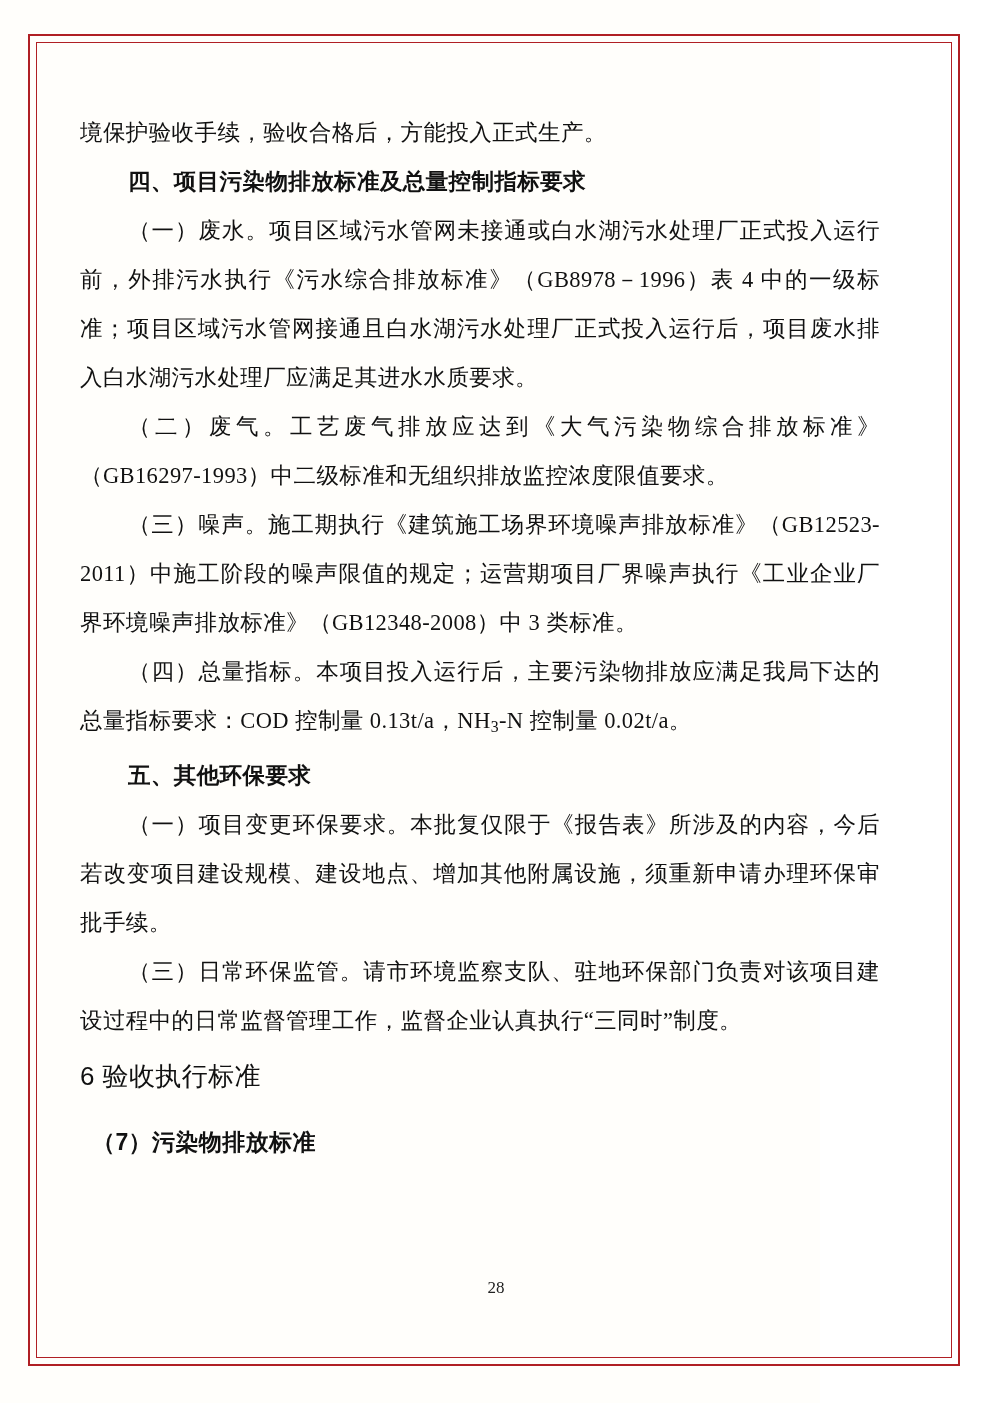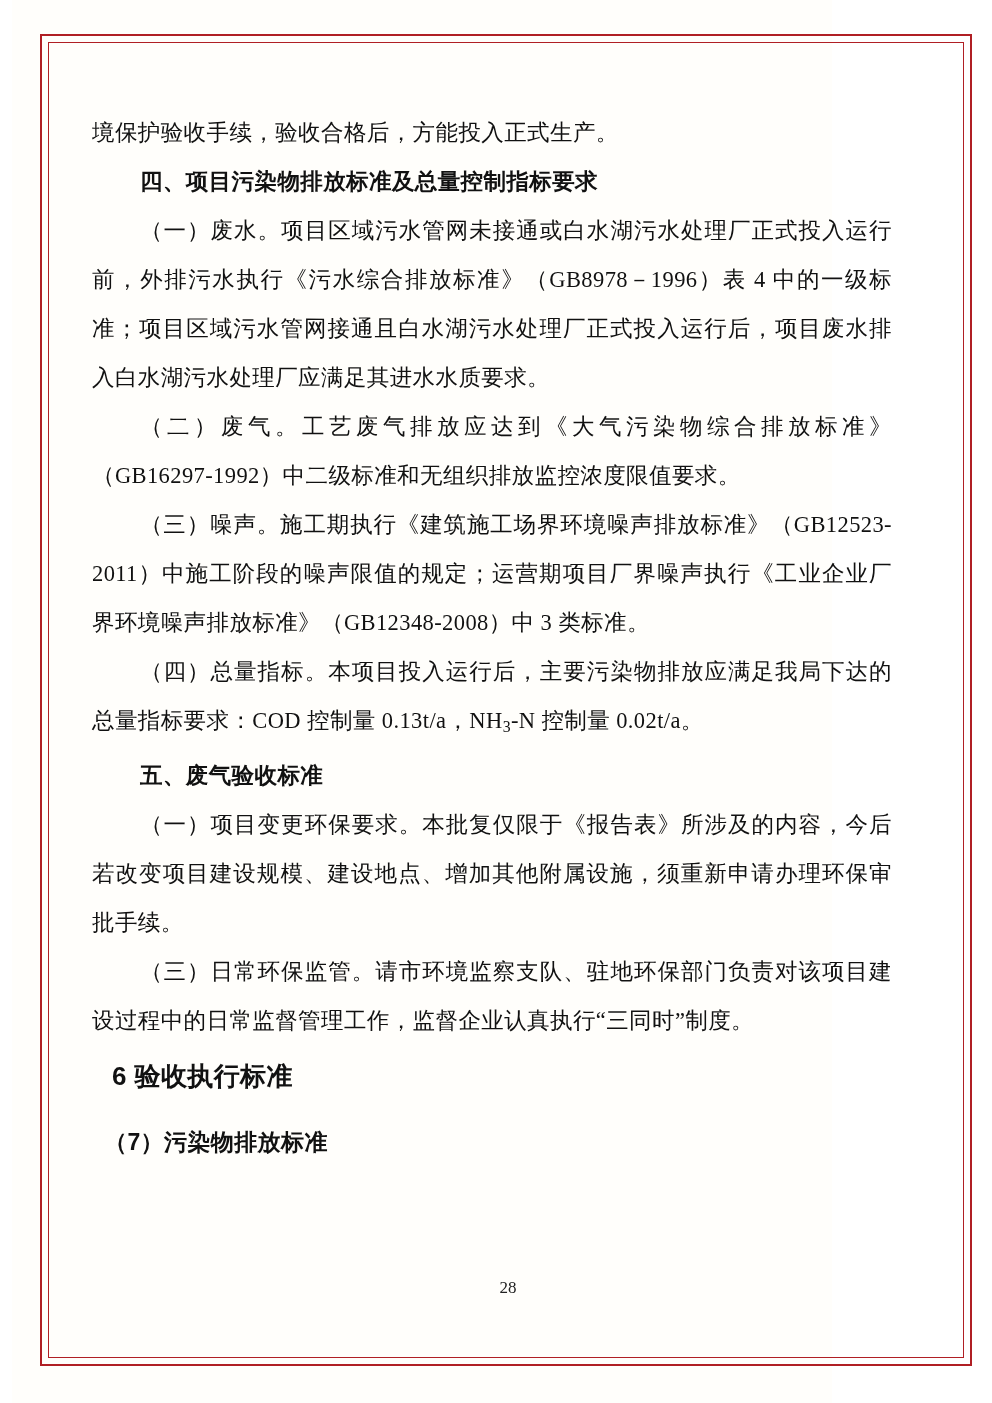--- a/index.html
+++ b/index.html
@@ -10,21 +10,21 @@
   body {
     width: 992px;
     height: 1403px;
     font-family: "Liberation Serif", "DejaVu Serif", serif;
     color: #111111;
     position: relative;
     overflow: hidden;
   }
   .page {
     position: absolute;
-    left: 12px; top: 0;
+    left: 0; top: 0;
     width: 820px;
     height: 1403px;
     background: #fffefb;
   }
   
   .border-outer {
     position: absolute;
     left: 28px;
     top: 34px;
     width: 932px;
@@ -60,27 +60,26 @@
     text-indent: 48px;
   }
   .heading {
     text-indent: 48px;
     font-weight: bold;
     font-size: 22.5px;
     line-height: 49px;
     font-family: "Liberation Sans", "DejaVu Sans", sans-serif;
   }
   .heading-big {
-    font-weight: bold;
+    font-weight: normal;
     font-size: 26px;
     line-height: 54px;
     font-family: "Liberation Sans", "DejaVu Sans", sans-serif;
     text-indent: 0;
     margin-top: 4px;
-    margin-left: 20px;
   }
   .heading-sub {
     font-weight: bold;
     font-size: 23px;
     line-height: 50px;
     font-family: "Liberation Sans", "DejaVu Sans", sans-serif;
     text-indent: 12px;
     margin-top: 14px;
   }
   .sub-item {
@@ -112,27 +111,27 @@
   <div class="border-inner"></div>
 
   <div class="content">
 
     <p class="plain">境保护验收手续，验收合格后，方能投入正式生产。</p>
 
     <p class="heading">四、项目污染物排放标准及总量控制指标要求</p>
 
     <p class="indent">（一）废水。项目区域污水管网未接通或白水湖污水处理厂正式投入运行前，外排污水执行《污水综合排放标准》（GB8978－1996）表 4 中的一级标准；项目区域污水管网接通且白水湖污水处理厂正式投入运行后，项目废水排入白水湖污水处理厂应满足其进水水质要求。</p>
 
-    <p class="indent">（二）废气。工艺废气排放应达到《大气污染物综合排放标准》（GB16297-1992）中二级标准和无组织排放监控浓度限值要求。</p>
+    <p class="indent">（二）废气。工艺废气排放应达到《大气污染物综合排放标准》（GB16297-1993）中二级标准和无组织排放监控浓度限值要求。</p>
 
     <p class="indent">（三）噪声。施工期执行《建筑施工场界环境噪声排放标准》（GB12523-2011）中施工阶段的噪声限值的规定；运营期项目厂界噪声执行《工业企业厂界环境噪声排放标准》（GB12348-2008）中 3 类标准。</p>
 
     <p class="indent sub"><span>（四）总量指标。本项目投入运行后，主要污染物排放应满足我局下达的总量指标要求：COD 控制量 0.13t/a，NH</span><sub>3</sub><span>-N 控制量 0.02t/a。</span></p>
 
-    <p class="heading">五、废气验收标准</p>
+    <p class="heading">五、其他环保要求</p>
 
     <p class="indent">（一）项目变更环保要求。本批复仅限于《报告表》所涉及的内容，今后若改变项目建设规模、建设地点、增加其他附属设施，须重新申请办理环保审批手续。</p>
 
 
     <p class="indent">（三）日常环保监管。请市环境监察支队、驻地环保部门负责对该项目建设过程中的日常监督管理工作，监督企业认真执行“三同时”制度。</p>
 
     <p class="heading-big">6  验收执行标准</p>
 
     <p class="heading-sub">（7）污染物排放标准</p>
 

